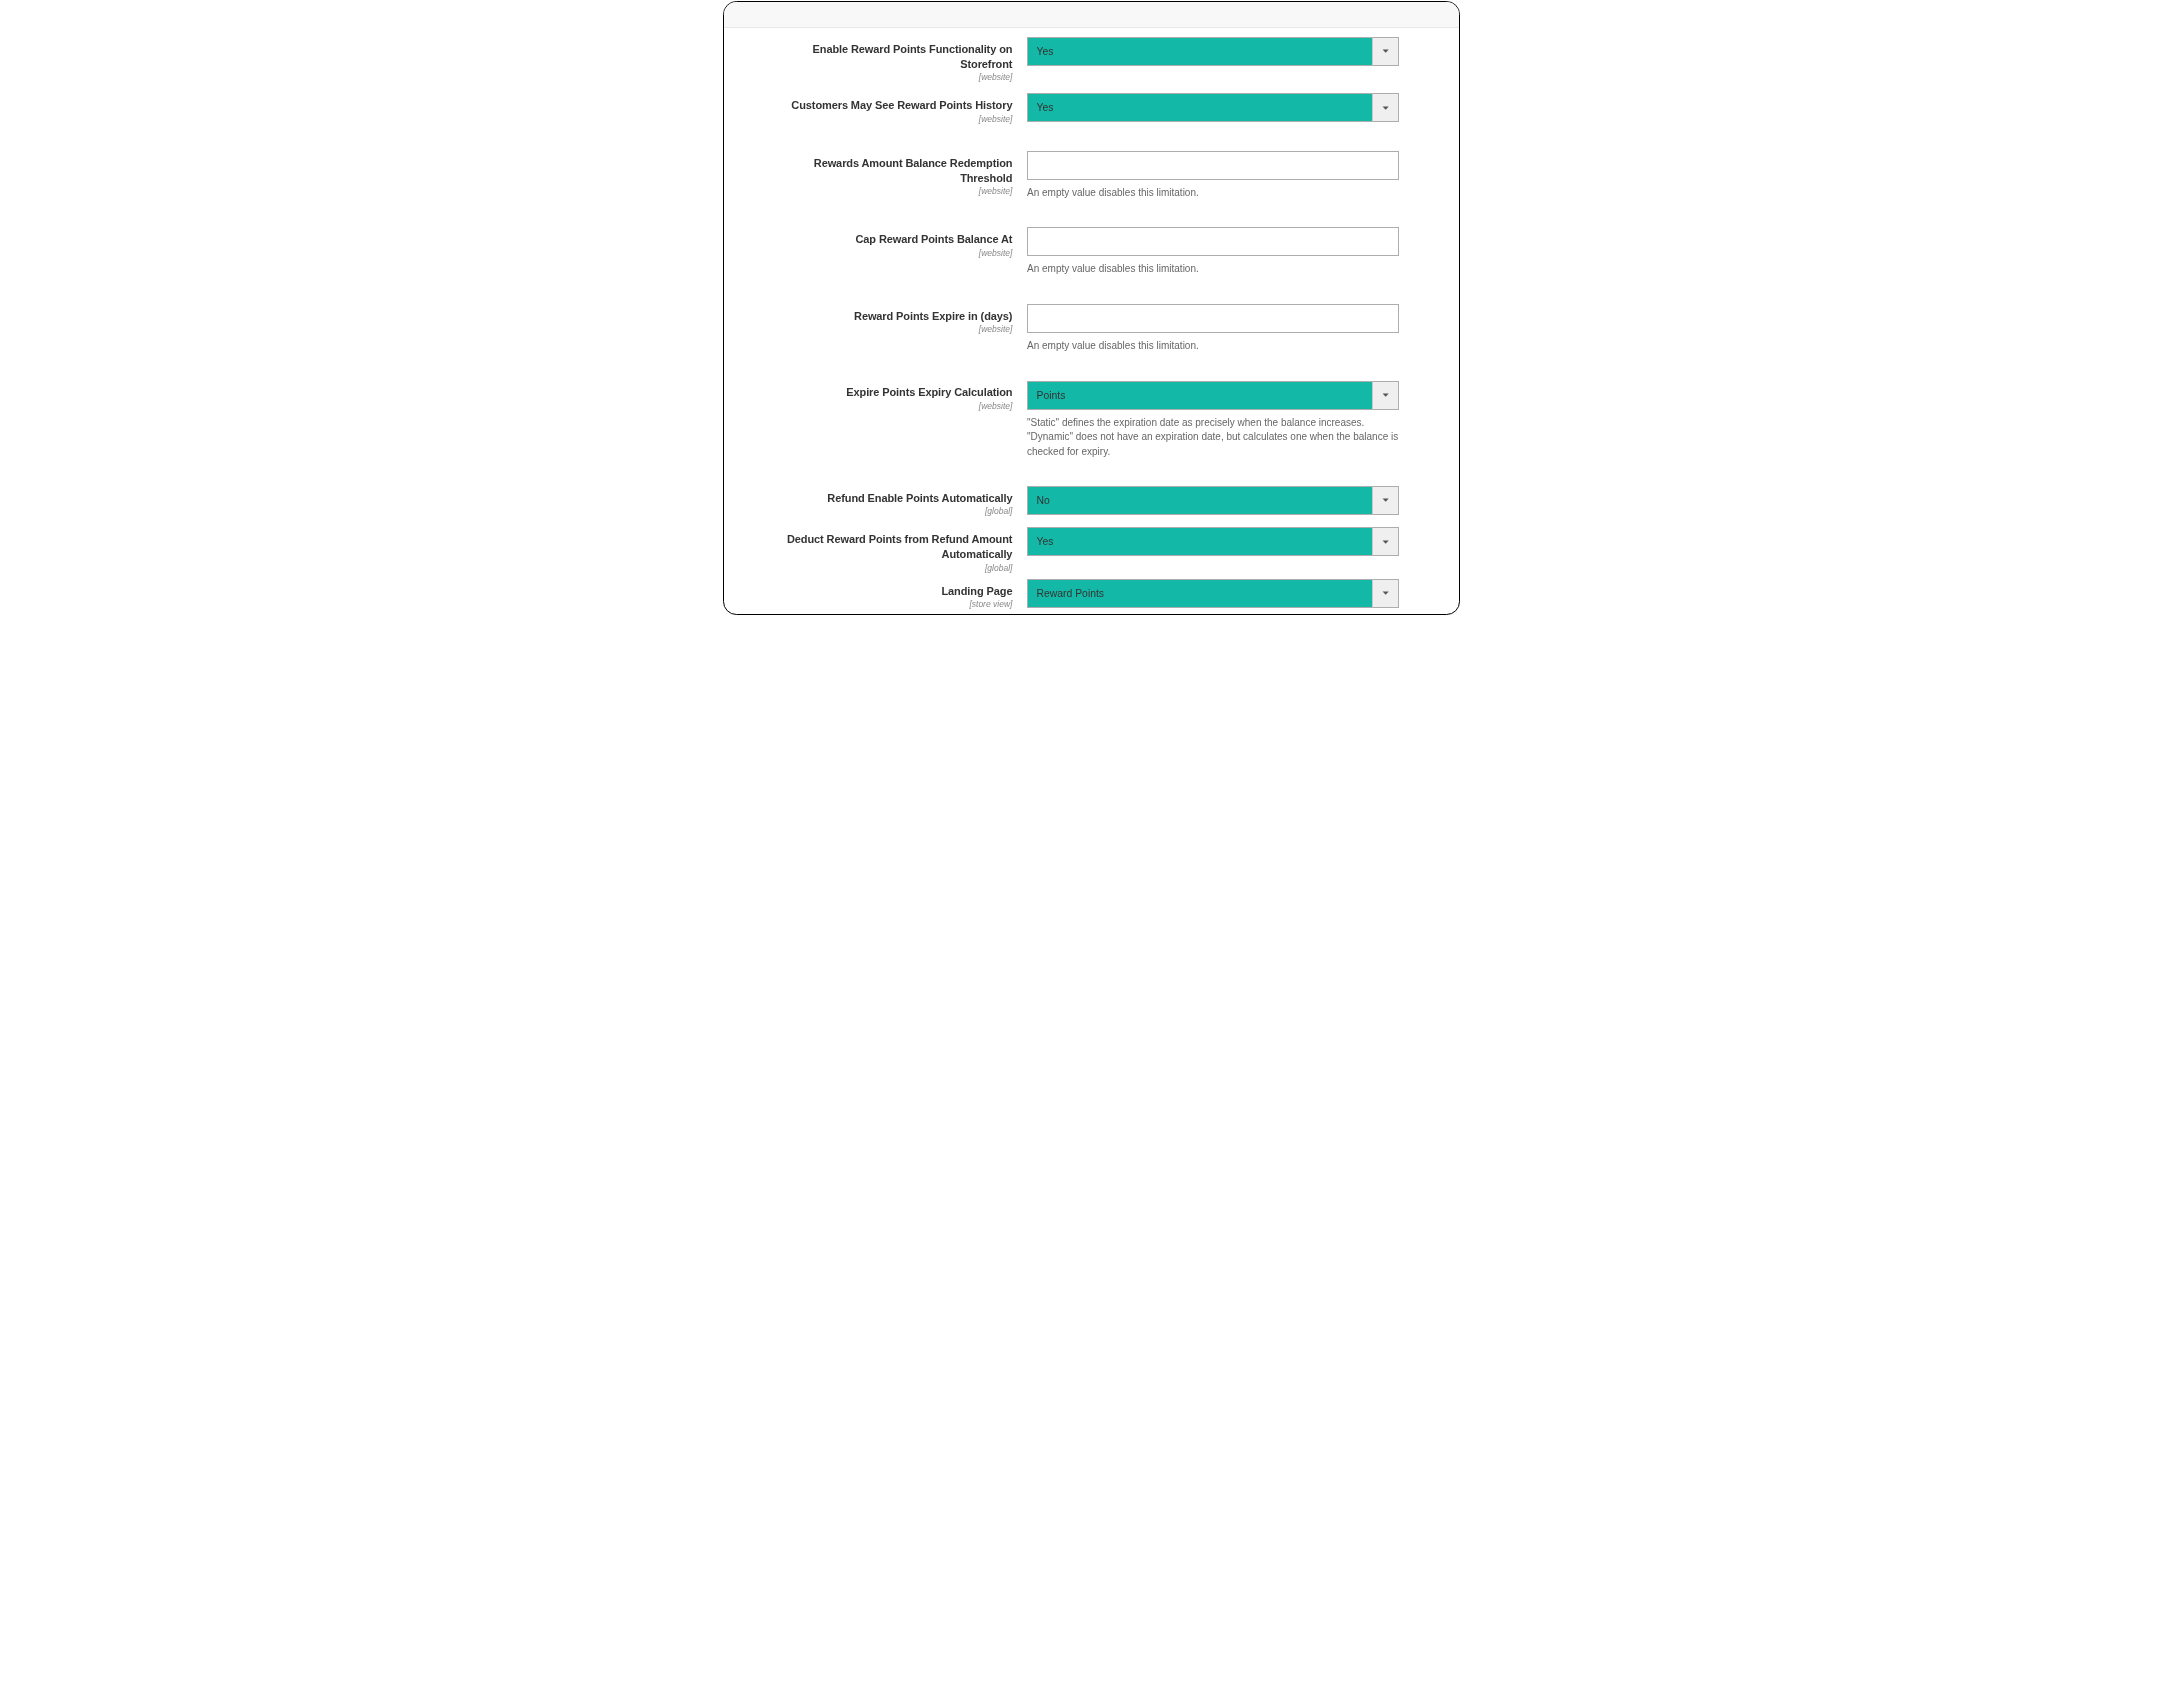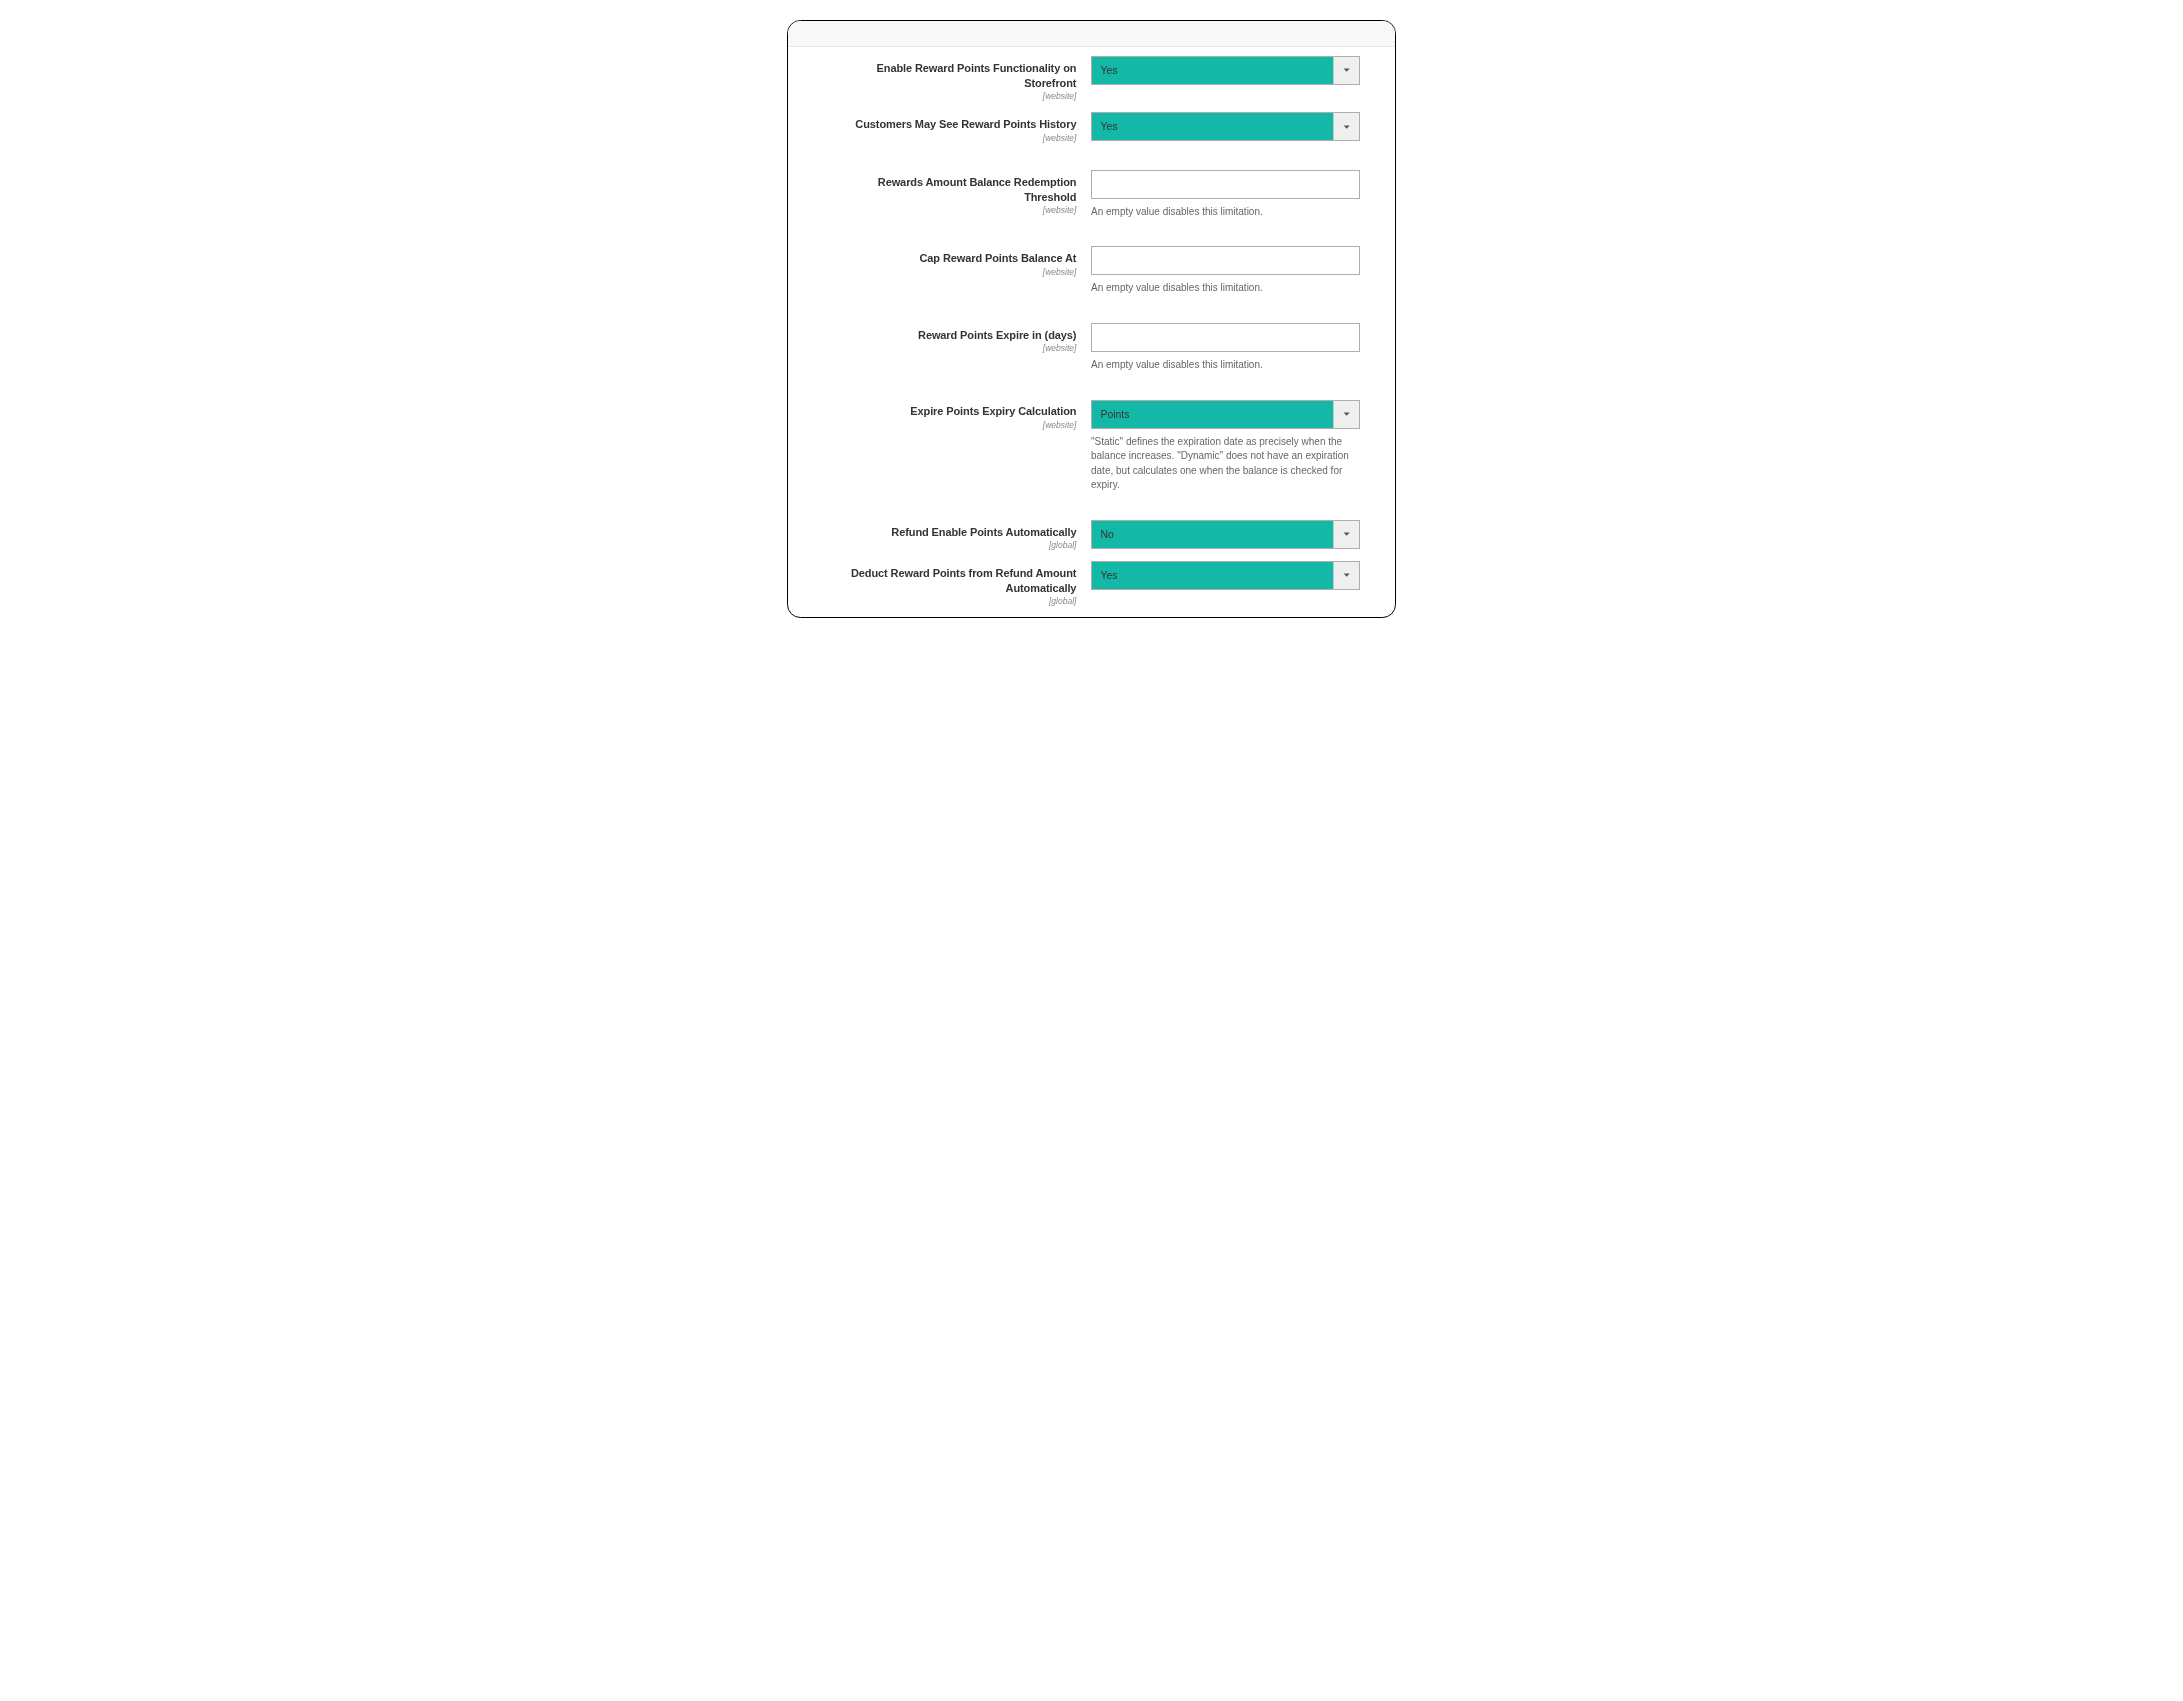--- a/index.html
+++ b/index.html
@@ -3,22 +3,22 @@
 <meta charset="utf-8">
 <style>
   * { box-sizing: border-box; }
   html, body {
     margin: 0;
     padding: 0;
     font-family: -apple-system, BlinkMacSystemFont, "Segoe UI", Helvetica, Arial, sans-serif;
     background: #fff;
   }
   .frame {
-    width: 609px;
-    margin: 20px auto;
+    width: 737px;
+    margin: 1px auto;
     border: 1.2px solid #000;
     border-radius: 13.4px;
     overflow: hidden;
     background: #fff;
   }
   .top-strip {
     height: 25.6px;
     background: #f8f8f8;
     border-bottom: 0.6px solid #e7e7e7;
   }
@@ -239,16 +239,32 @@
           <div class="select-box">Yes</div>
           <div class="select-arrow-btn">
             <svg viewBox="0 0 12 8">
                 <path d="M1 1 L6 6 L11 1 Z"></path>
               </svg>
           </div>
         </div>
       </div>
     </div>
 
+    <div class="field-row tight" style="margin-bottom:0">
+      <div class="field-label-col">
+        <div class="field-label">Landing Page</div>
+        <span class="field-scope">[store view]</span>
+      </div>
+      <div class="field-control-col">
+        <div class="select-wrap">
+          <div class="select-box">Reward Points</div>
+          <div class="select-arrow-btn">
+            <svg viewBox="0 0 12 8">
+                <path d="M1 1 L6 6 L11 1 Z"></path>
+              </svg>
+          </div>
+        </div>
+      </div>
+    </div>
 
   </div>
 </div>
 
 
 </body></html>

